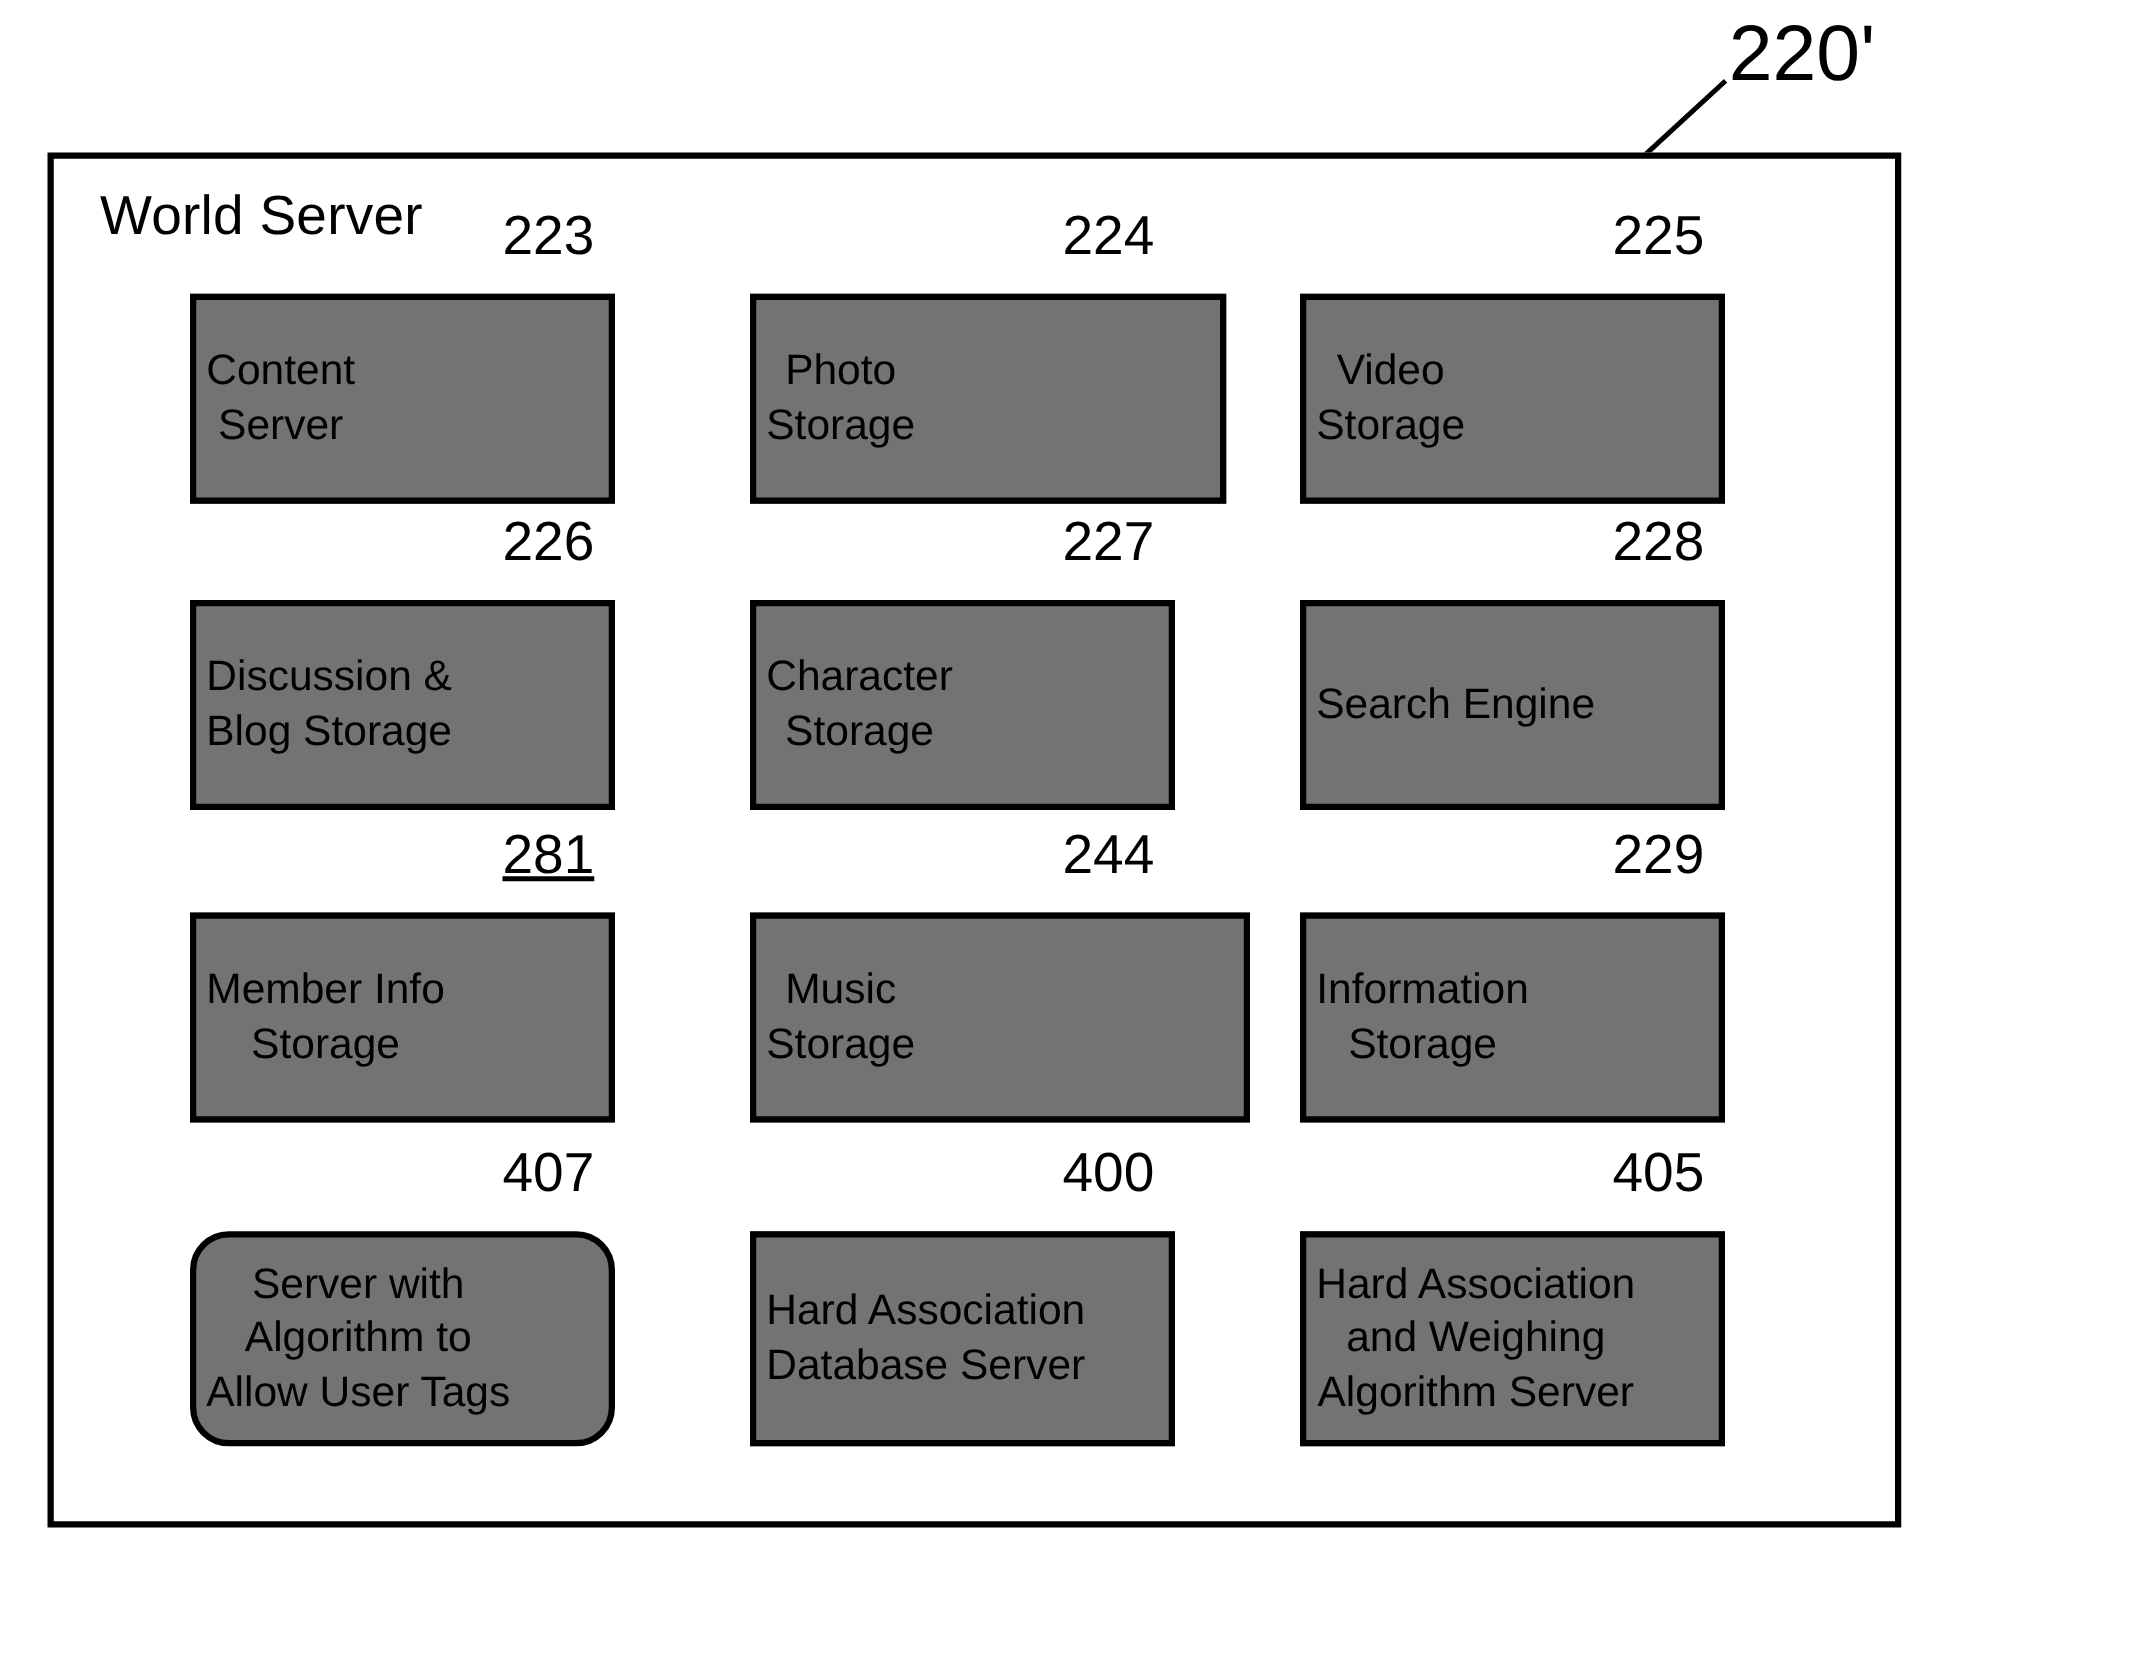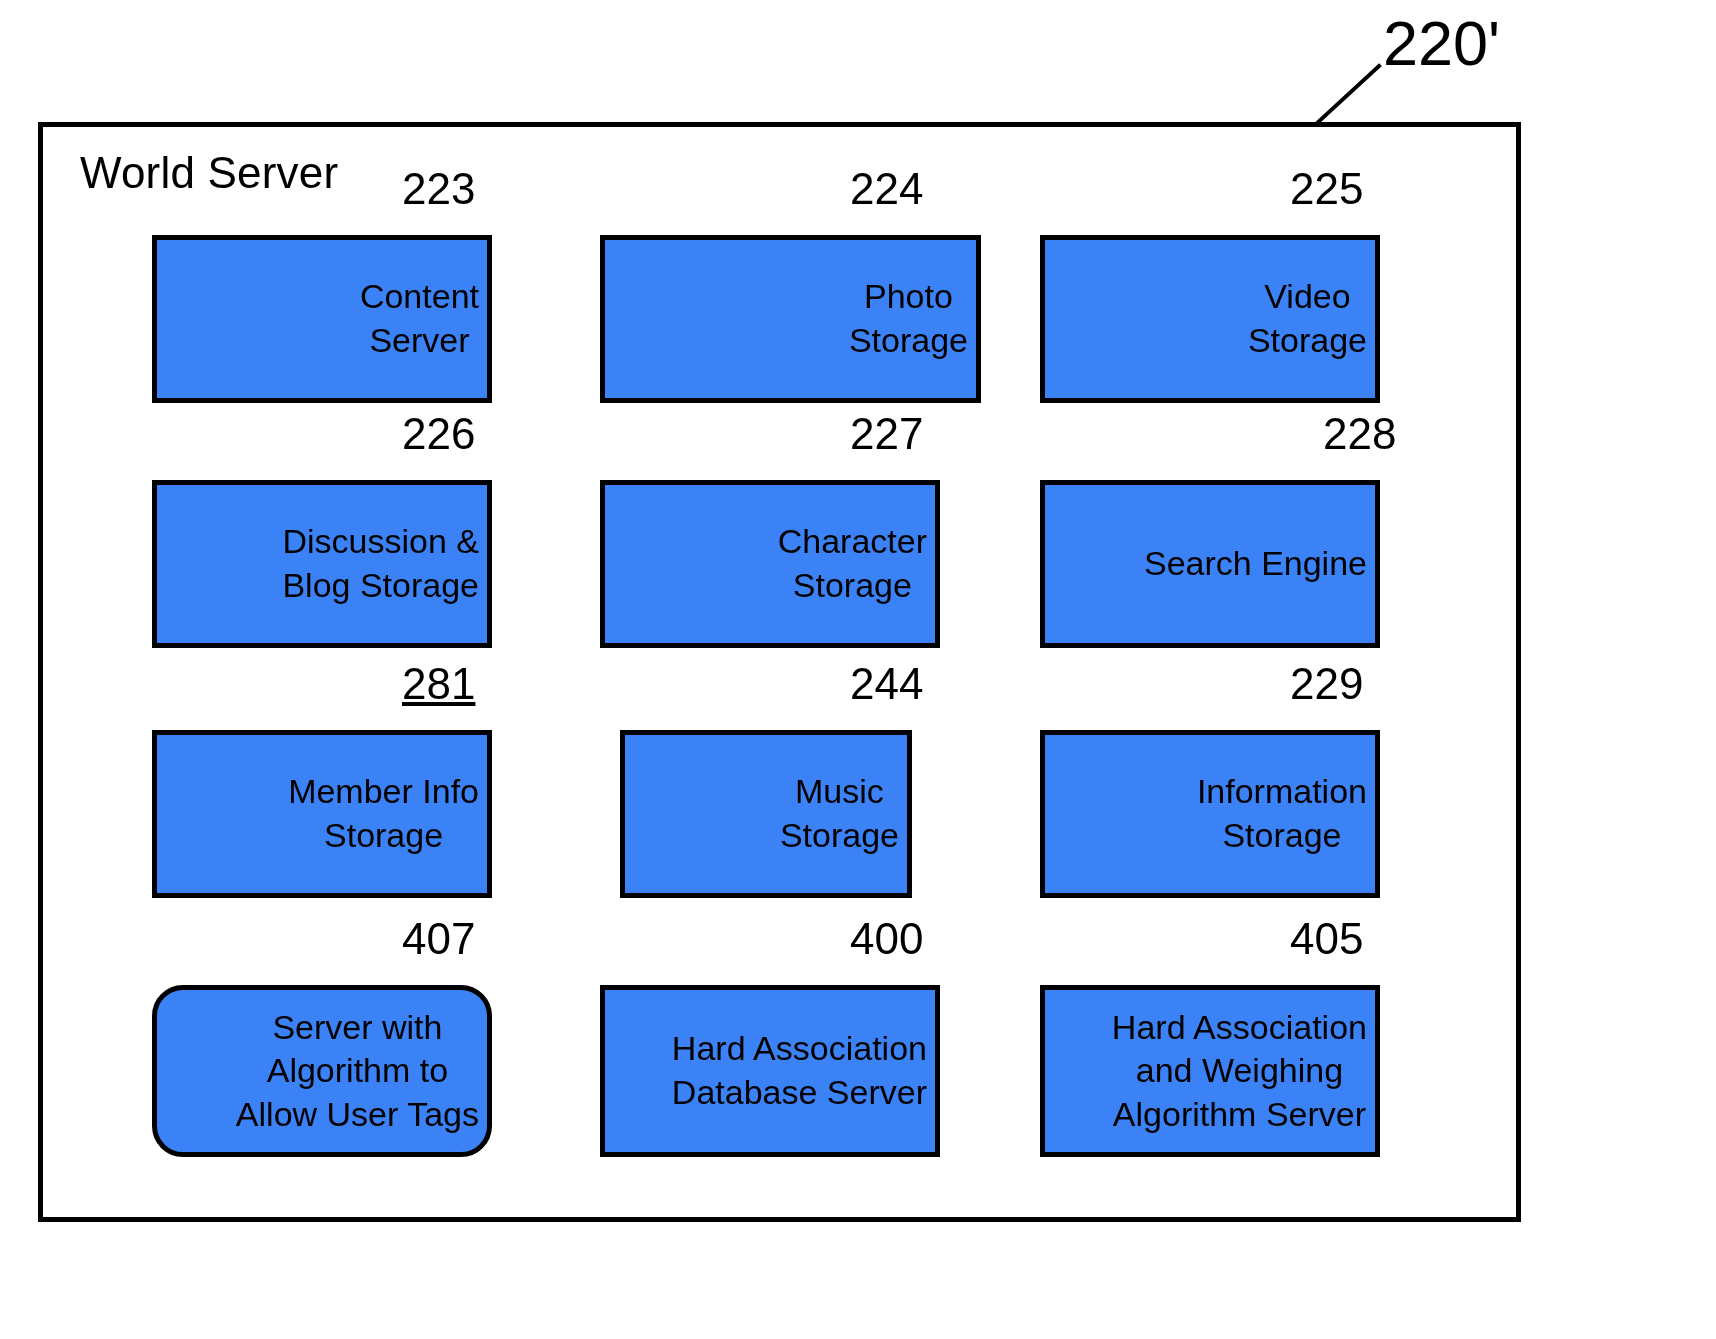--- a/index.html
+++ b/index.html
@@ -53,24 +53,24 @@
     line-height: 1;
     white-space: nowrap;
     text-align: center;
   }
 
   
   .module {
     position: absolute;
     box-sizing: border-box;
     border: 5px solid #000000;
-    background: #3b82f6;
+    background: #737373;
     display: flex;
     align-items: center;
-    justify-content: flex-end;
+    justify-content: flex-start;
     text-align: center;
   }
   .module .module-label {
     font-size: 34px;
     line-height: 1.28;
     padding: 0 8px;
     white-space: pre-line;
   }
 
   
@@ -145,27 +145,27 @@
       </div>
       <div class="ref-number" style="left: 402px; top: 412px;">226</div>
       <div class="module" style="left: 600px; top: 480px; width: 340px; height: 168px;">
         <span class="module-label">Character
 Storage</span>
       </div>
       <div class="ref-number" style="left: 850px; top: 412px;">227</div>
       <div class="module" style="left: 1040px; top: 480px; width: 340px; height: 168px;">
         <span class="module-label">Search Engine</span>
       </div>
-      <div class="ref-number" style="left: 1290px; top: 412px; margin-left: 33px;">228</div>
+      <div class="ref-number" style="left: 1290px; top: 412px;">228</div>
       <div class="module" style="left: 152px; top: 730px; width: 340px; height: 168px;">
         <span class="module-label">Member Info
 Storage</span>
       </div>
       <div class="ref-number" style="left: 402px; top: 662px; text-decoration: underline;">281</div>
-      <div class="module" style="left: 600px; top: 730px; width: 292px; height: 168px; margin-left: 20px;">
+      <div class="module" style="left: 600px; top: 730px; width: 400px; height: 168px;">
         <span class="module-label">Music
 Storage</span>
       </div>
       <div class="ref-number" style="left: 850px; top: 662px;">244</div>
       <div class="module" style="left: 1040px; top: 730px; width: 340px; height: 168px;">
         <span class="module-label">Information
 Storage</span>
       </div>
       <div class="ref-number" style="left: 1290px; top: 662px;">229</div>
       <div class="module" style="left: 152px; top: 985px; width: 340px; height: 172px; border-radius: 31px;">

